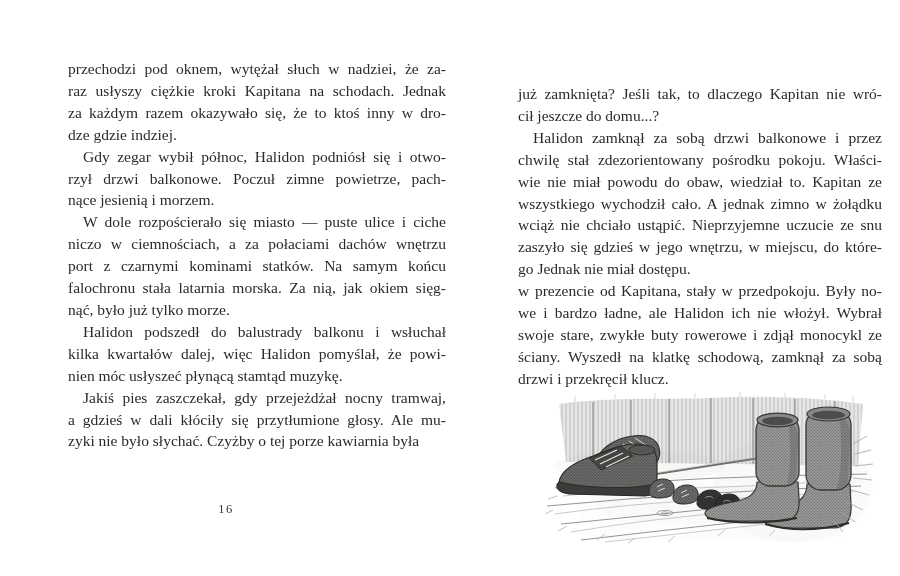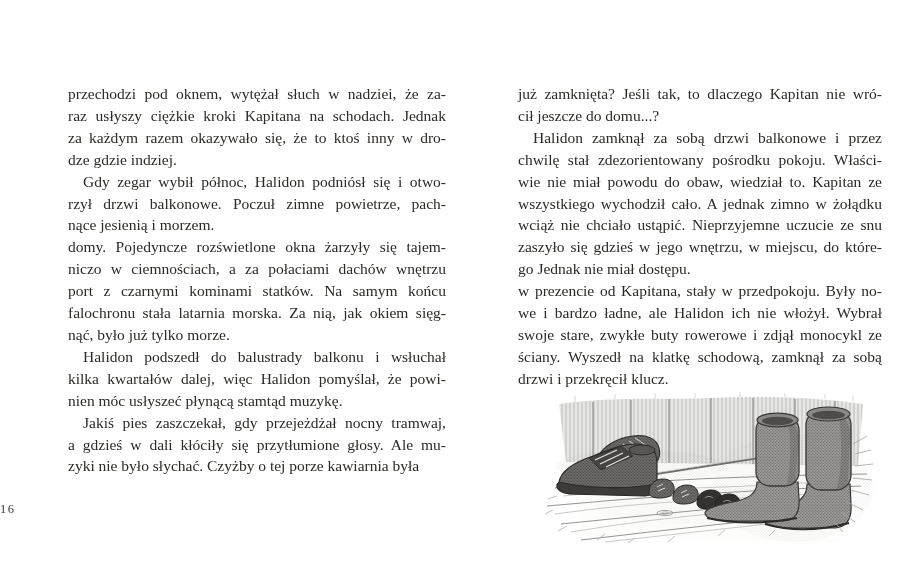--- a/index.html
+++ b/index.html
@@ -3,49 +3,49 @@
 <meta charset="utf-8">
 <style>
   html,body{margin:0;padding:0;}
   body{
     width:900px;height:576px;overflow:hidden;position:relative;
     background:#ffffff;
     font-family:"Liberation Serif", serif;
     color:#2c2a26;
   }
   .text-col{position:absolute;top:58px;}
-  .col-left{left:68px;width:378px;margin-top:25px;}
+  .col-left{left:68px;width:378px;}
   .col-right{left:518px;width:364px;margin-top:25px;}
   .line{
     font-size:15.5px;
     line-height:21.9px;
     white-space:normal;
     color:#2c2a26;
   }
   .line.just{text-align:justify;text-align-last:justify;}
   .line.ind{text-indent:15px;}
   .pagenum{
     position:absolute;top:502px;left:0;width:452px;
-    text-align:left;font-size:12.5px;letter-spacing:1.5px;color:#3b3833;
+    text-align:center;font-size:12.5px;letter-spacing:1.5px;color:#3b3833;
   }
   .illo{position:absolute;left:545px;top:392px;width:330px;height:156px;}
   .illo svg{display:block;}
 </style>
 </head>
 <body>
 
 <div class="text-col col-left">
     <div class="line just">przechodzi pod oknem, wytężał słuch w nadziei, że za-</div>
     <div class="line just">raz usłyszy ciężkie kroki Kapitana na schodach. Jednak</div>
     <div class="line just">za każdym razem okazywało się, że to ktoś inny w dro-</div>
     <div class="line">dze gdzie indziej.</div>
     <div class="line just ind">Gdy zegar wybił północ, Halidon podniósł się i otwo-</div>
     <div class="line just">rzył drzwi balkonowe. Poczuł zimne powietrze, pach-</div>
     <div class="line">nące jesienią i morzem.</div>
-    <div class="line just">domy. Pojedyncze rozświetlone okna żarzyły się tajem-</div>
+    <div class="line just ind">W dole rozpościerało się miasto — puste ulice i ciche</div>
     <div class="line just">niczo w ciemnościach, a za połaciami dachów wnętrzu</div>
     <div class="line just">port z czarnymi kominami statków. Na samym końcu</div>
     <div class="line just">falochronu stała latarnia morska. Za nią, jak okiem sięg-</div>
     <div class="line">nąć, było już tylko morze.</div>
     <div class="line just ind">Halidon podszedł do balustrady balkonu i wsłuchał</div>
     <div class="line just">kilka kwartałów dalej, więc Halidon pomyślał, że powi-</div>
     <div class="line">nien móc usłyszeć płynącą stamtąd muzykę.</div>
     <div class="line just ind">Jakiś pies zaszczekał, gdy przejeżdżał nocny tramwaj,</div>
     <div class="line just">a gdzieś w dali kłóciły się przytłumione głosy. Ale mu-</div>
     <div class="line">zyki nie było słychać. Czyżby o tej porze kawiarnia była</div>

